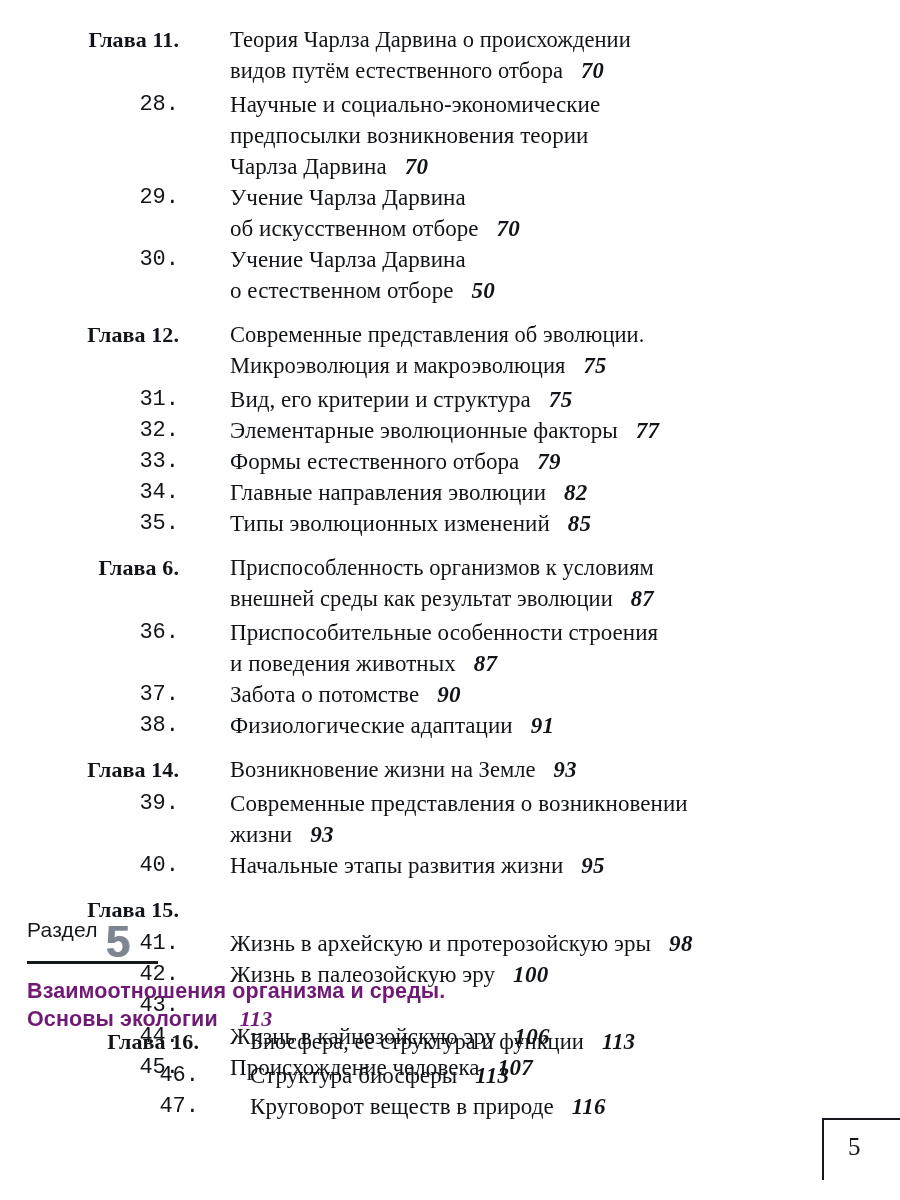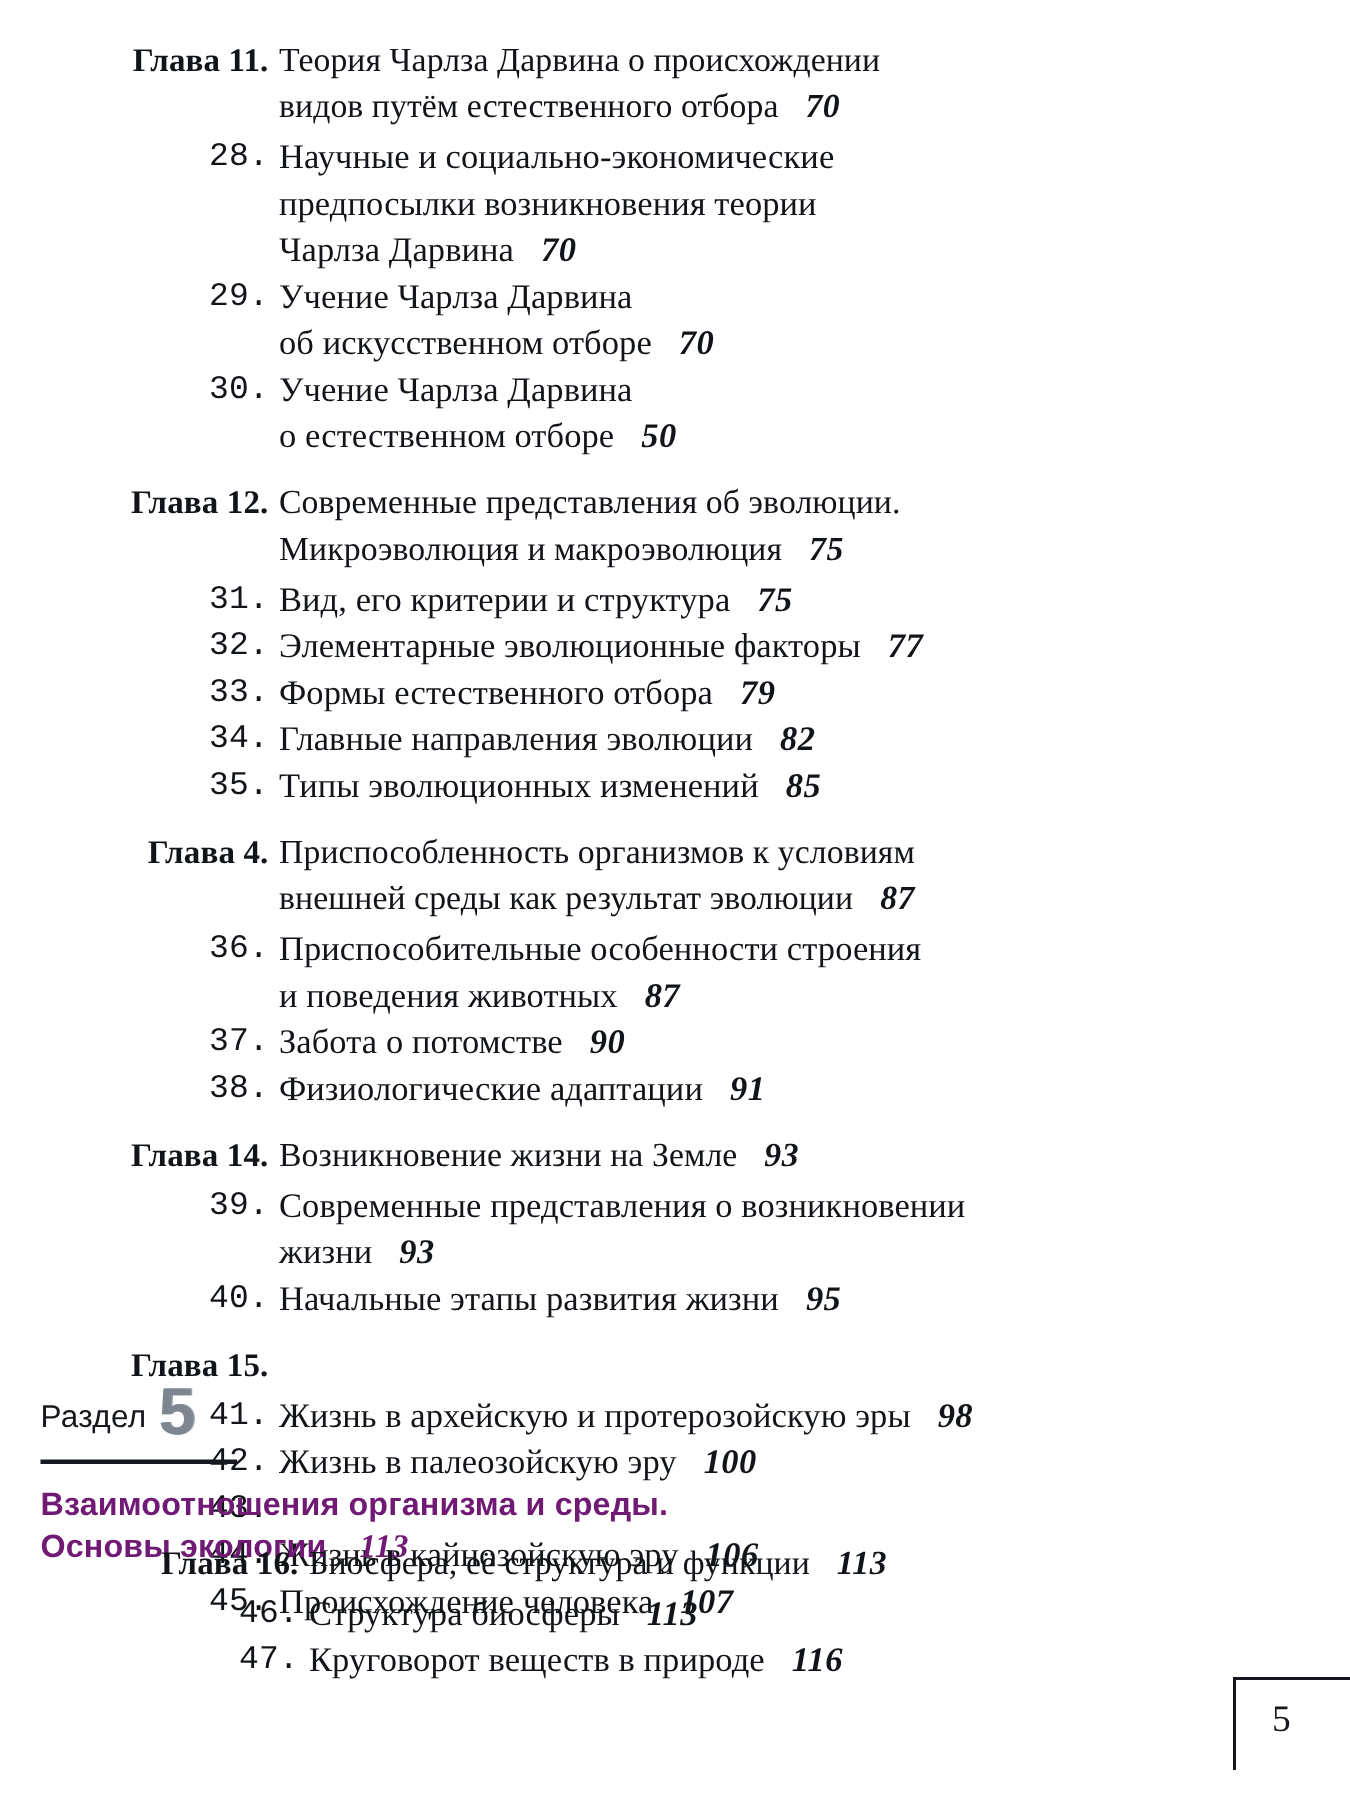--- a/index.html
+++ b/index.html
@@ -27,20 +27,21 @@
     position: absolute;
     left: 0;
     top: 24px;
     width: 900px;
   }
 
   .entry {
     display: flex;
     align-items: flex-start;
     width: 900px;
+    gap: 44px;
   }
 
   
   .label {
     width: 186px;
     flex: 0 0 186px;
     text-align: right;
     padding-right: 7px;
     box-sizing: border-box;
     white-space: nowrap;
@@ -90,25 +91,24 @@
 
   
   .razdel-block {
     position: absolute;
     left: 27px;
     top: 918px;
     width: 820px;
   }
   .razdel-tag {
     display: flex;
-    align-items: flex-end;
     font-family: "Liberation Sans", "DejaVu Sans", sans-serif;
     width: 131px;
     border-bottom: 3px solid #15181c;
-    padding-bottom: 17px;
+    padding-bottom: 5px;
   }
   .razdel-word {
     font-size: 21px;
     line-height: 23px;
     color: #15181c;
     letter-spacing: .2px;
   }
   .razdel-num {
     font-size: 44px;
     line-height: 38px;
@@ -237,21 +237,21 @@
         </div>
       </div>
       <div class="entry item">
         <div class="label">35.</div>
         <div class="body-col">
           <div>Типы эволюционных изменений<span class="pg">85</span></div>
         </div>
       </div>
       <div class="gap-chapter"></div>
       <div class="entry chapter">
-        <div class="label">Глава 4.</div>
+        <div class="label">Глава 6.</div>
         <div class="body-col">
           <div>Приспособленность организмов к условиям</div>
           <div>внешней среды как результат эволюции<span class="pg">87</span></div>
         </div>
       </div>
       <div class="gap-small"></div>
       <div class="entry item">
         <div class="label">36.</div>
         <div class="body-col">
           <div>Приспособительные особенности строения</div>

